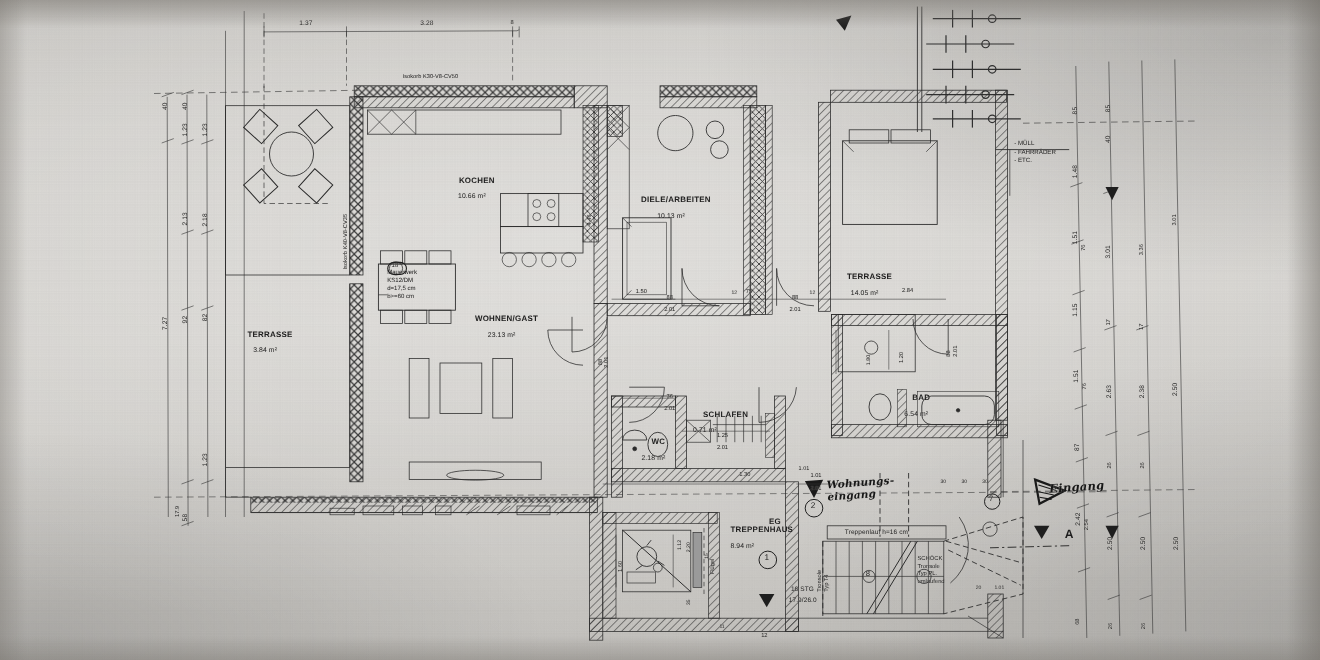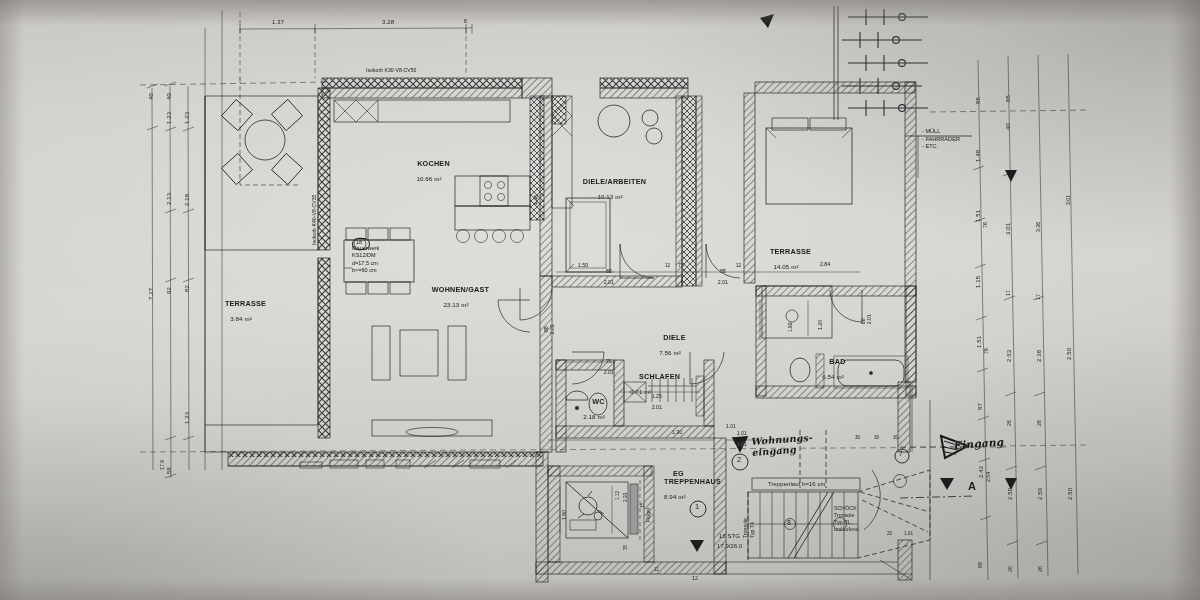--- a/index.html
+++ b/index.html
@@ -454,42 +454,38 @@
   <div class="lbl room" style="left:563px;top:170px;width:94px;">
     <span>DIELE/ARBEITEN</span>
     <span class="a">10.13 m²</span>
   </div>
 
   <div class="lbl room" style="left:740px;top:240px;width:92px;">
     <span>TERRASSE</span>
     <span class="a">14.05 m²</span>
   </div>
 
-  <div class="lbl room" style="left:638px;top:326px;width:64px;">
-    <span>DIELE</span>
-    <span class="a">7.56 m²</span>
-  </div>
 
   <div class="lbl room" style="left:805px;top:350px;width:56px;">
     <span>BAD</span>
     <span class="a">6.54 m²</span>
   </div>
 
   <div class="lbl room" style="left:570px;top:390px;width:48px;">
     <span>WC</span>
     <span class="a">2.18 m²</span>
   </div>
 
   <div class="lbl room" style="left:630px;top:365px;width:72px;text-align:left;">
     <span>SCHLAFEN</span>
     <span class="a" style="text-align:left;">0.71 m²</span>
   </div>
 
   <div class="lbl room" style="left:664px;top:462px;width:72px;text-align:left;">
-    <span style="white-space:pre-line;">EG
+    <span style="white-space:pre-line;margin-left:26px;">EG
 TREPPENHAUS</span>
     <span class="a" style="text-align:left;">8.94 m²</span>
   </div>
 
   <div class="lbl tiny" style="left:366px;top:68px;">Isokorb K30-V8-CV50</div>
 
   <div class="lbl tiny rot90" style="left:312px;top:245px;">Isokorb K40-V8-CV35</div>
 
   <div class="lbl callout" style="left:352px;top:245px;white-space:pre-line;">Mauerwerk
 KS12/DM

